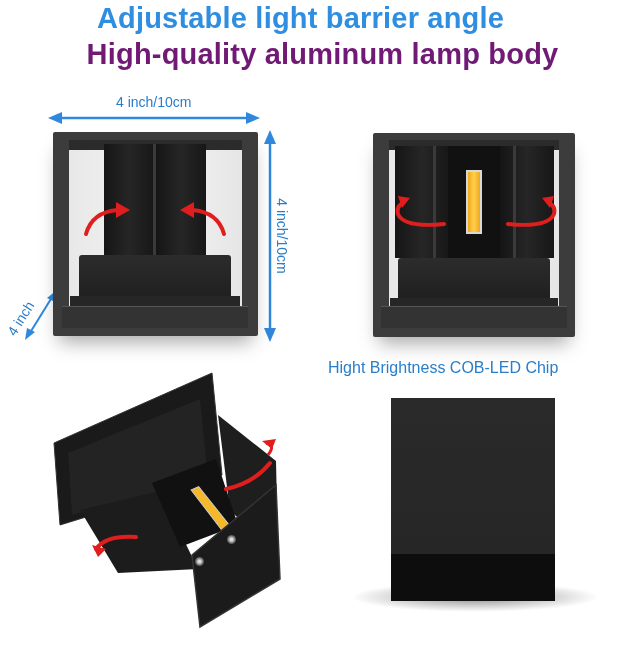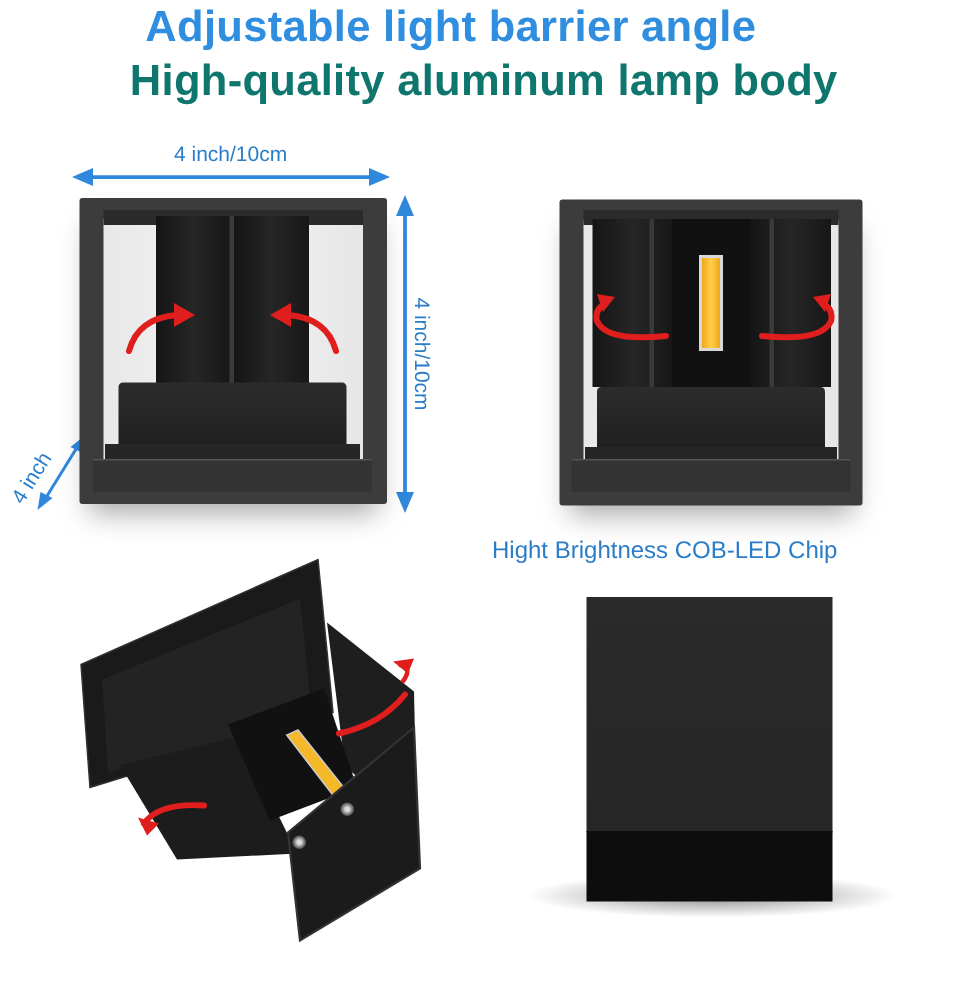--- a/index.html
+++ b/index.html
@@ -35,21 +35,21 @@
   .rib { position: absolute; background: #3a3a3a; }
 
   .cube-face { position: absolute; }
   .shadow-ellipse { position: absolute; border-radius: 50%; background: radial-gradient(ellipse at center, rgba(0,0,0,0.45), rgba(0,0,0,0) 70%); }
   .screw { position: absolute; width: 9px; height: 9px; border-radius: 50%; background: radial-gradient(circle,#ddd 20%,#666 60%,#222 100%); }
 </style>
 </head>
 <body>
 
 <div class="headline l1" style="color:#2f8ee0;">Adjustable light barrier angle</div>
-<div class="headline l2" style="color:#0f766e;padding-left:44px;">High-quality aluminum lamp body</div>
+<div class="headline l2" style="color:#701a75;padding-left:44px;">High-quality aluminum lamp body</div>
 
 <div>
 
   <div class="label-blue" style="left:116px; top:94px; color:#2a7dc9;">4 inch/10cm</div>
   <svg class="arrow" style="left:48px; top:111px;" width="212" height="14" viewBox="0 0 212 14">
     <line x1="8" y1="7" x2="204" y2="7" stroke="#2f88dc" stroke-width="2.5"></line>
     <polygon points="0,7 14,1 14,13" fill="#2f88dc"></polygon>
     <polygon points="212,7 198,1 198,13" fill="#2f88dc"></polygon>
   </svg>
 

